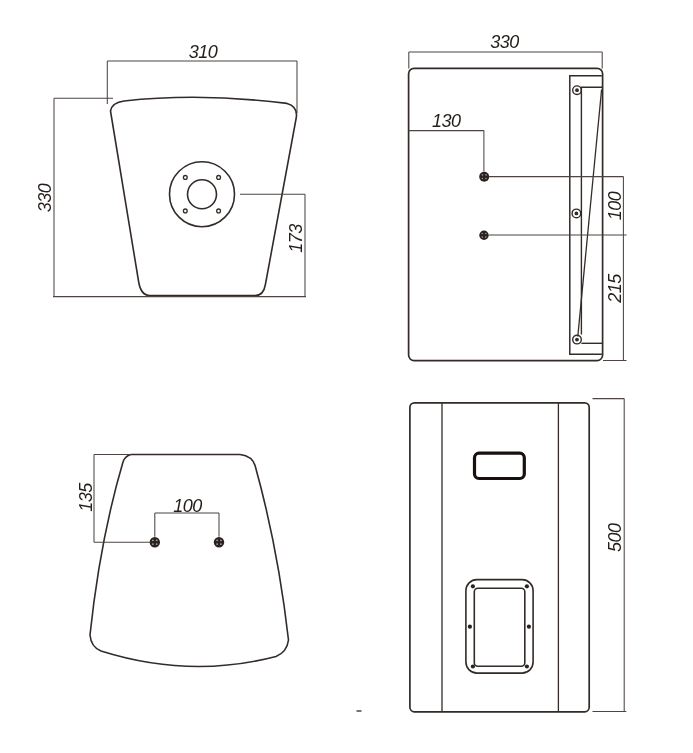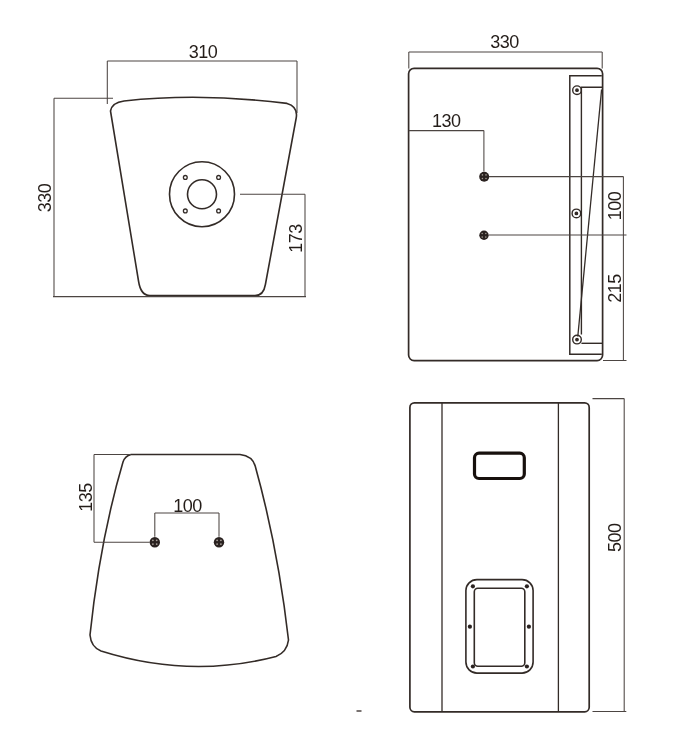--- a/index.html
+++ b/index.html
@@ -1,16 +1,16 @@
 <!DOCTYPE html>
 <html><head>
 <meta charset="utf-8">
 <style>
   html,body{margin:0;padding:0;background:#ffffff;}
-  #stage{position:relative;width:693px;height:753px;background:#ffffff;overflow:hidden;}
+  #stage{position:relative;width:693px;height:753px;background:#ffffff;overflow:hidden;font-style:italic;}
   svg{position:absolute;left:0;top:0;transform:translateZ(0);}
   text{font-family:"Liberation Sans",sans-serif;fill:#241d19;}
 </style>
 </head>
 <body>
 <div id="stage">
 <svg width="693" height="753" viewBox="0 0 693 753" fill="none">
 
 <g stroke="#332b27" stroke-width="1.6">
   <path d="M 110.5,111 L 138.6,281.5 Q 140.8,295.6 150,295.6 L 255,295.6 Q 263.6,295.6 265.4,284.5 L 296.2,118 Q 298.2,106.6 287,103.4 Q 200,92.5 124,101 Q 112,102.6 110.5,111 Z"></path>

